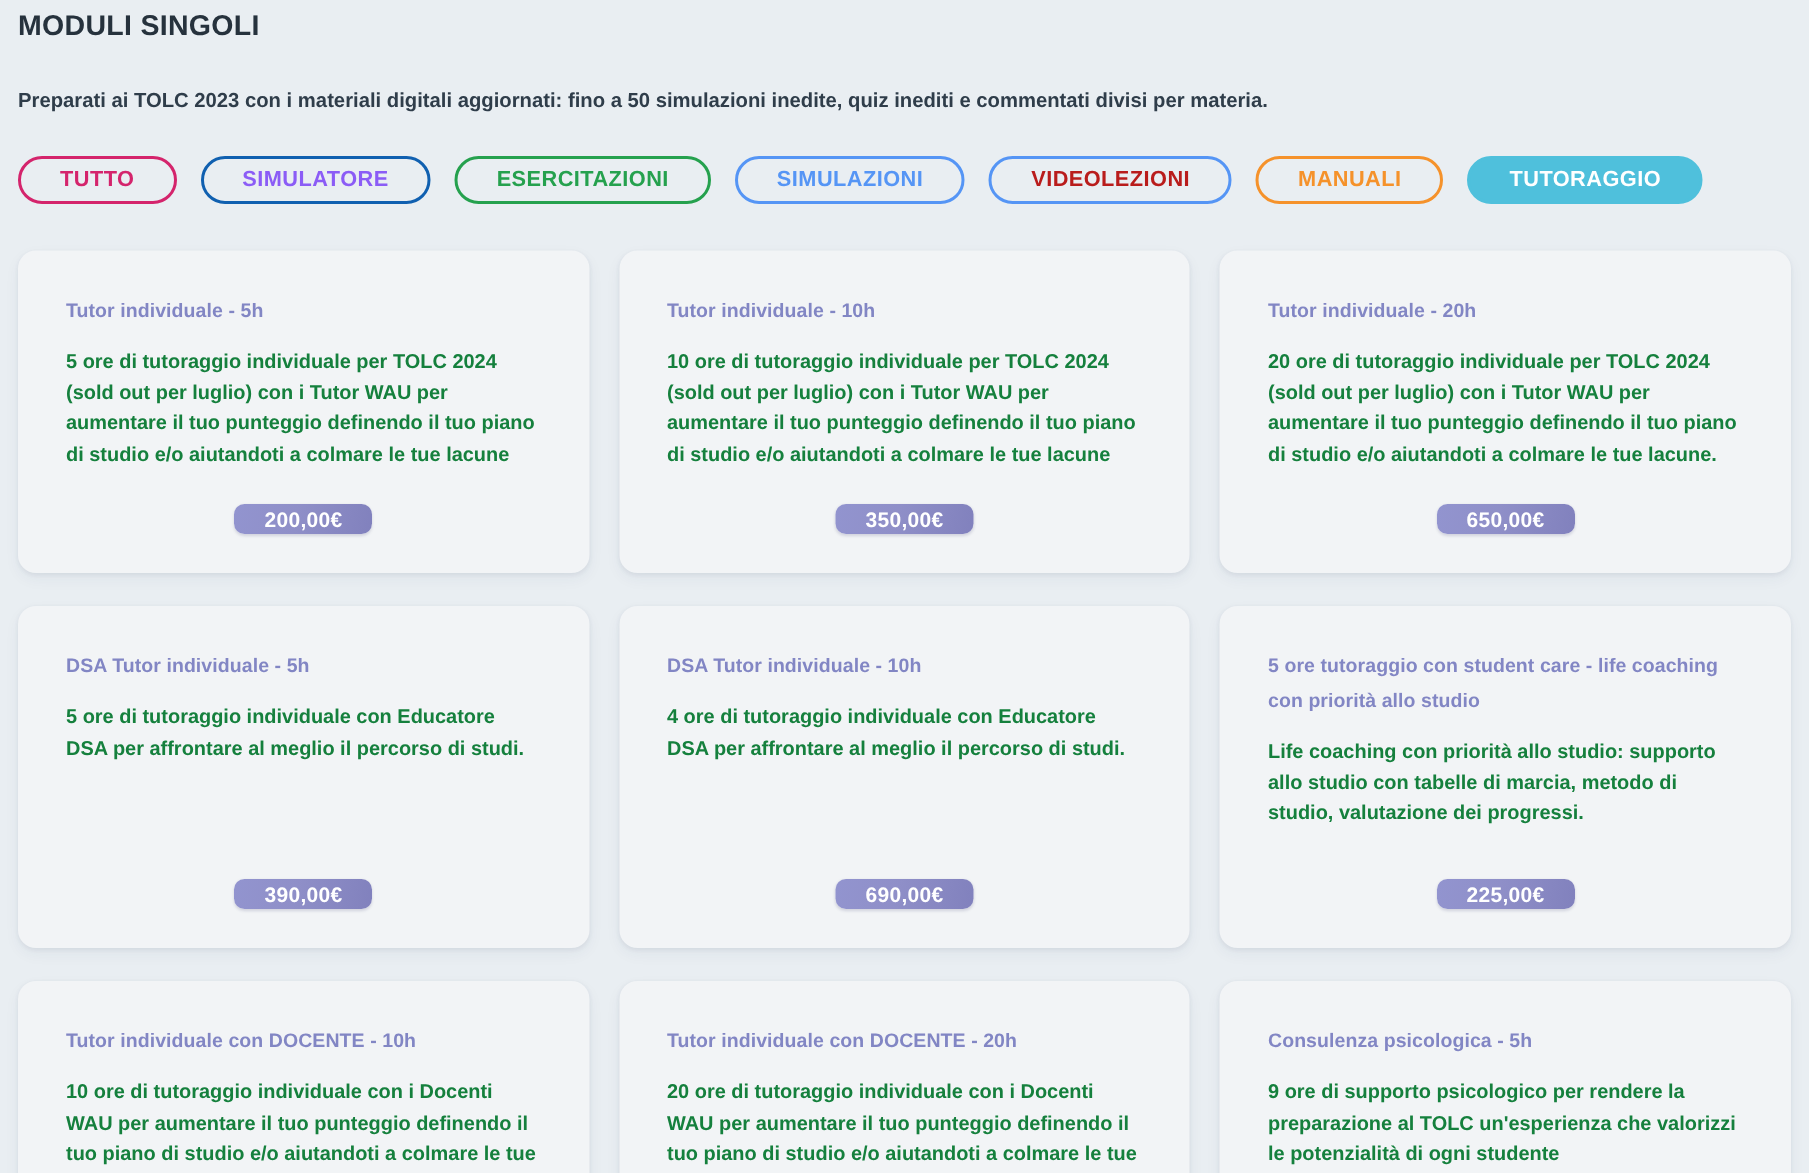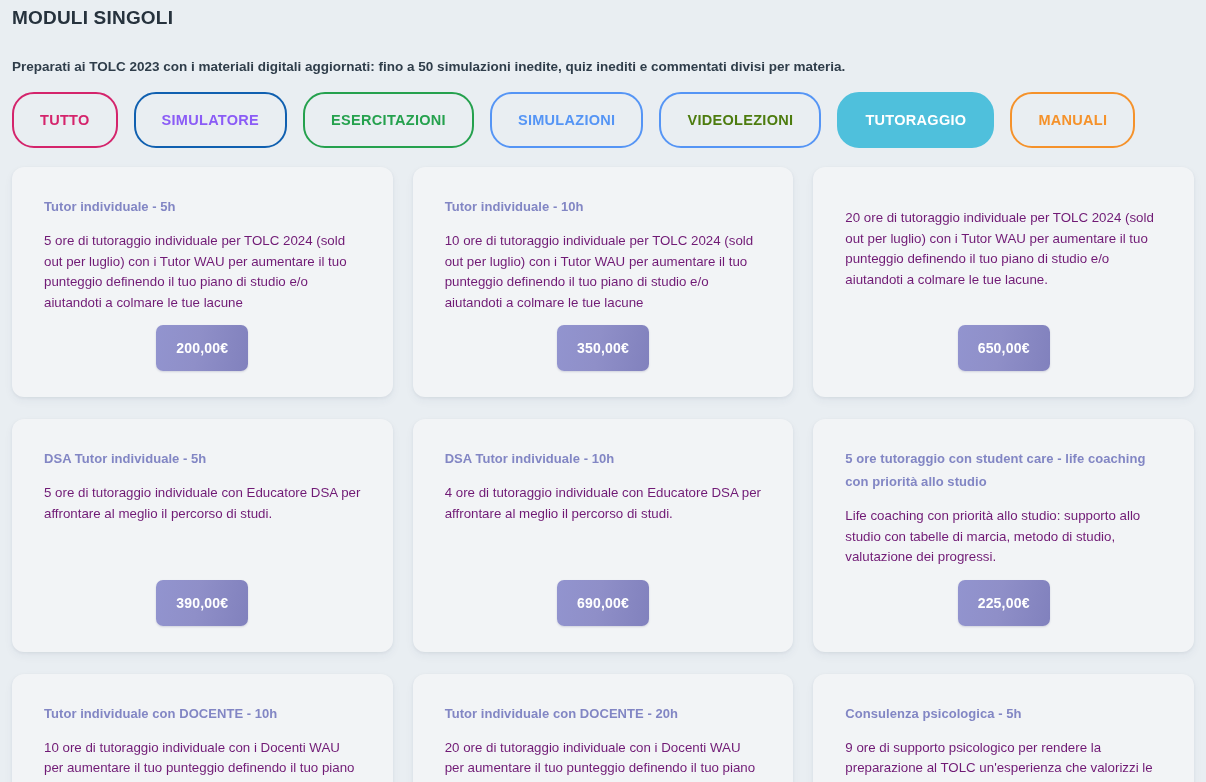--- a/index.html
+++ b/index.html
@@ -50,21 +50,21 @@
   
   .filters {
     display: flex;
     align-items: center;
     gap: 16px;
     margin-top: 21px;
     height: 44px;
   }
 
   .pill {
-    height: 56px;
+    height: 32px;
     min-width: 20px;
     border-radius: 22px;
     border: 2px solid #cccccc;
     background: transparent;
     display: flex;
     align-items: center;
     justify-content: center;
     padding: 0 26px;
     font-size: 14.5px;
     font-weight: bold;
@@ -106,38 +106,38 @@
     font-size: 13px;
     font-weight: bold;
     color: #8286c4;
     line-height: 23px;
     letter-spacing: 0.05px;
   }
 
   .card-desc {
     margin-top: 13px;
     font-size: 13.3px;
-    font-weight: normal;
-    color: #701a75;
+    font-weight: bold;
+    color: #15803d;
     line-height: 20.5px;
   }
 
   .card-spacer { flex: 1 1 auto; min-height: 12px; }
 
   .price-row {
     display: flex;
     justify-content: center;
   }
 
   .price-btn {
     display: inline-flex;
     align-items: center;
     justify-content: center;
     min-width: 92px;
-    height: 46px;
+    height: 20px;
     padding: 0 18px;
     border: none;
     border-radius: 7px;
     background: linear-gradient(100deg, #9294cf 0%, #8f8fc8 45%, #8181bd 100%);
     color: #ffffff;
     font-size: 14px;
     font-weight: bold;
     letter-spacing: 0.2px;
     cursor: pointer;
     font-family: "Liberation Sans", sans-serif;
@@ -152,43 +152,44 @@
   <div class="header">
     <div class="page-title">MODULI SINGOLI</div>
     <div class="page-subtitle">Preparati ai TOLC 2023 con i materiali digitali aggiornati: fino a 50 simulazioni inedite, quiz inediti e commentati divisi per materia.</div>
   </div>
 
   <div class="filters" id="filters">
       <button class="pill" style="border-color: rgb(212, 36, 108); color: rgb(212, 36, 108);">TUTTO</button>
       <button class="pill" style="border-color: rgb(16, 96, 176); color: #8b5cf6;">SIMULATORE</button>
       <button class="pill" style="border-color: rgb(37, 161, 78); color: rgb(37, 161, 78);">ESERCITAZIONI</button>
       <button class="pill" style="border-color: rgb(85, 149, 245); color: rgb(85, 149, 245);">SIMULAZIONI</button>
-      <button class="pill" style="border-color: rgb(85, 149, 245); color: #4d7c0f;">VIDEOLEZIONI</button>
+      <button class="pill" style="border-color: rgb(85, 149, 245); color: #b91c1c;">VIDEOLEZIONI</button>
+      <button class="pill" style="border-color: rgb(245, 146, 43); color: rgb(245, 146, 43);">MANUALI</button>
       <button class="pill active" style="background: rgb(79, 192, 220); color: rgb(255, 255, 255); border-color: rgb(79, 192, 220);">TUTORAGGIO</button>
-      <button class="pill" style="border-color: rgb(245, 146, 43); color: rgb(245, 146, 43);">MANUALI</button>
     </div>
 
   <div class="grid" id="grid">
       <div class="card card-row1">
         <div class="card-title">Tutor individuale - 5h</div>
         <div class="card-desc">5 ore di tutoraggio individuale per TOLC 2024 (sold out per luglio) con i Tutor WAU per aumentare il tuo punteggio definendo il tuo piano di studio e/o aiutandoti a colmare le tue lacune</div>
         <div class="card-spacer"></div>
         <div class="price-row">
           <button class="price-btn">200,00€</button>
         </div>
       </div>
       <div class="card card-row1">
         <div class="card-title">Tutor individuale - 10h</div>
         <div class="card-desc">10 ore di tutoraggio individuale per TOLC 2024 (sold out per luglio) con i Tutor WAU per aumentare il tuo punteggio definendo il tuo piano di studio e/o aiutandoti a colmare le tue lacune</div>
         <div class="card-spacer"></div>
         <div class="price-row">
           <button class="price-btn">350,00€</button>
         </div>
       </div>
       <div class="card card-row1">
+        <div class="card-title">Tutor individuale - 20h</div>
         <div class="card-desc">20 ore di tutoraggio individuale per TOLC 2024 (sold out per luglio) con i Tutor WAU per aumentare il tuo punteggio definendo il tuo piano di studio e/o aiutandoti a colmare le tue lacune.</div>
         <div class="card-spacer"></div>
         <div class="price-row">
           <button class="price-btn">650,00€</button>
         </div>
       </div>
       <div class="card card-row2">
         <div class="card-title">DSA Tutor individuale - 5h</div>
         <div class="card-desc">5 ore di tutoraggio individuale con Educatore DSA per affrontare al meglio il percorso di studi.</div>
         <div class="card-spacer"></div>

